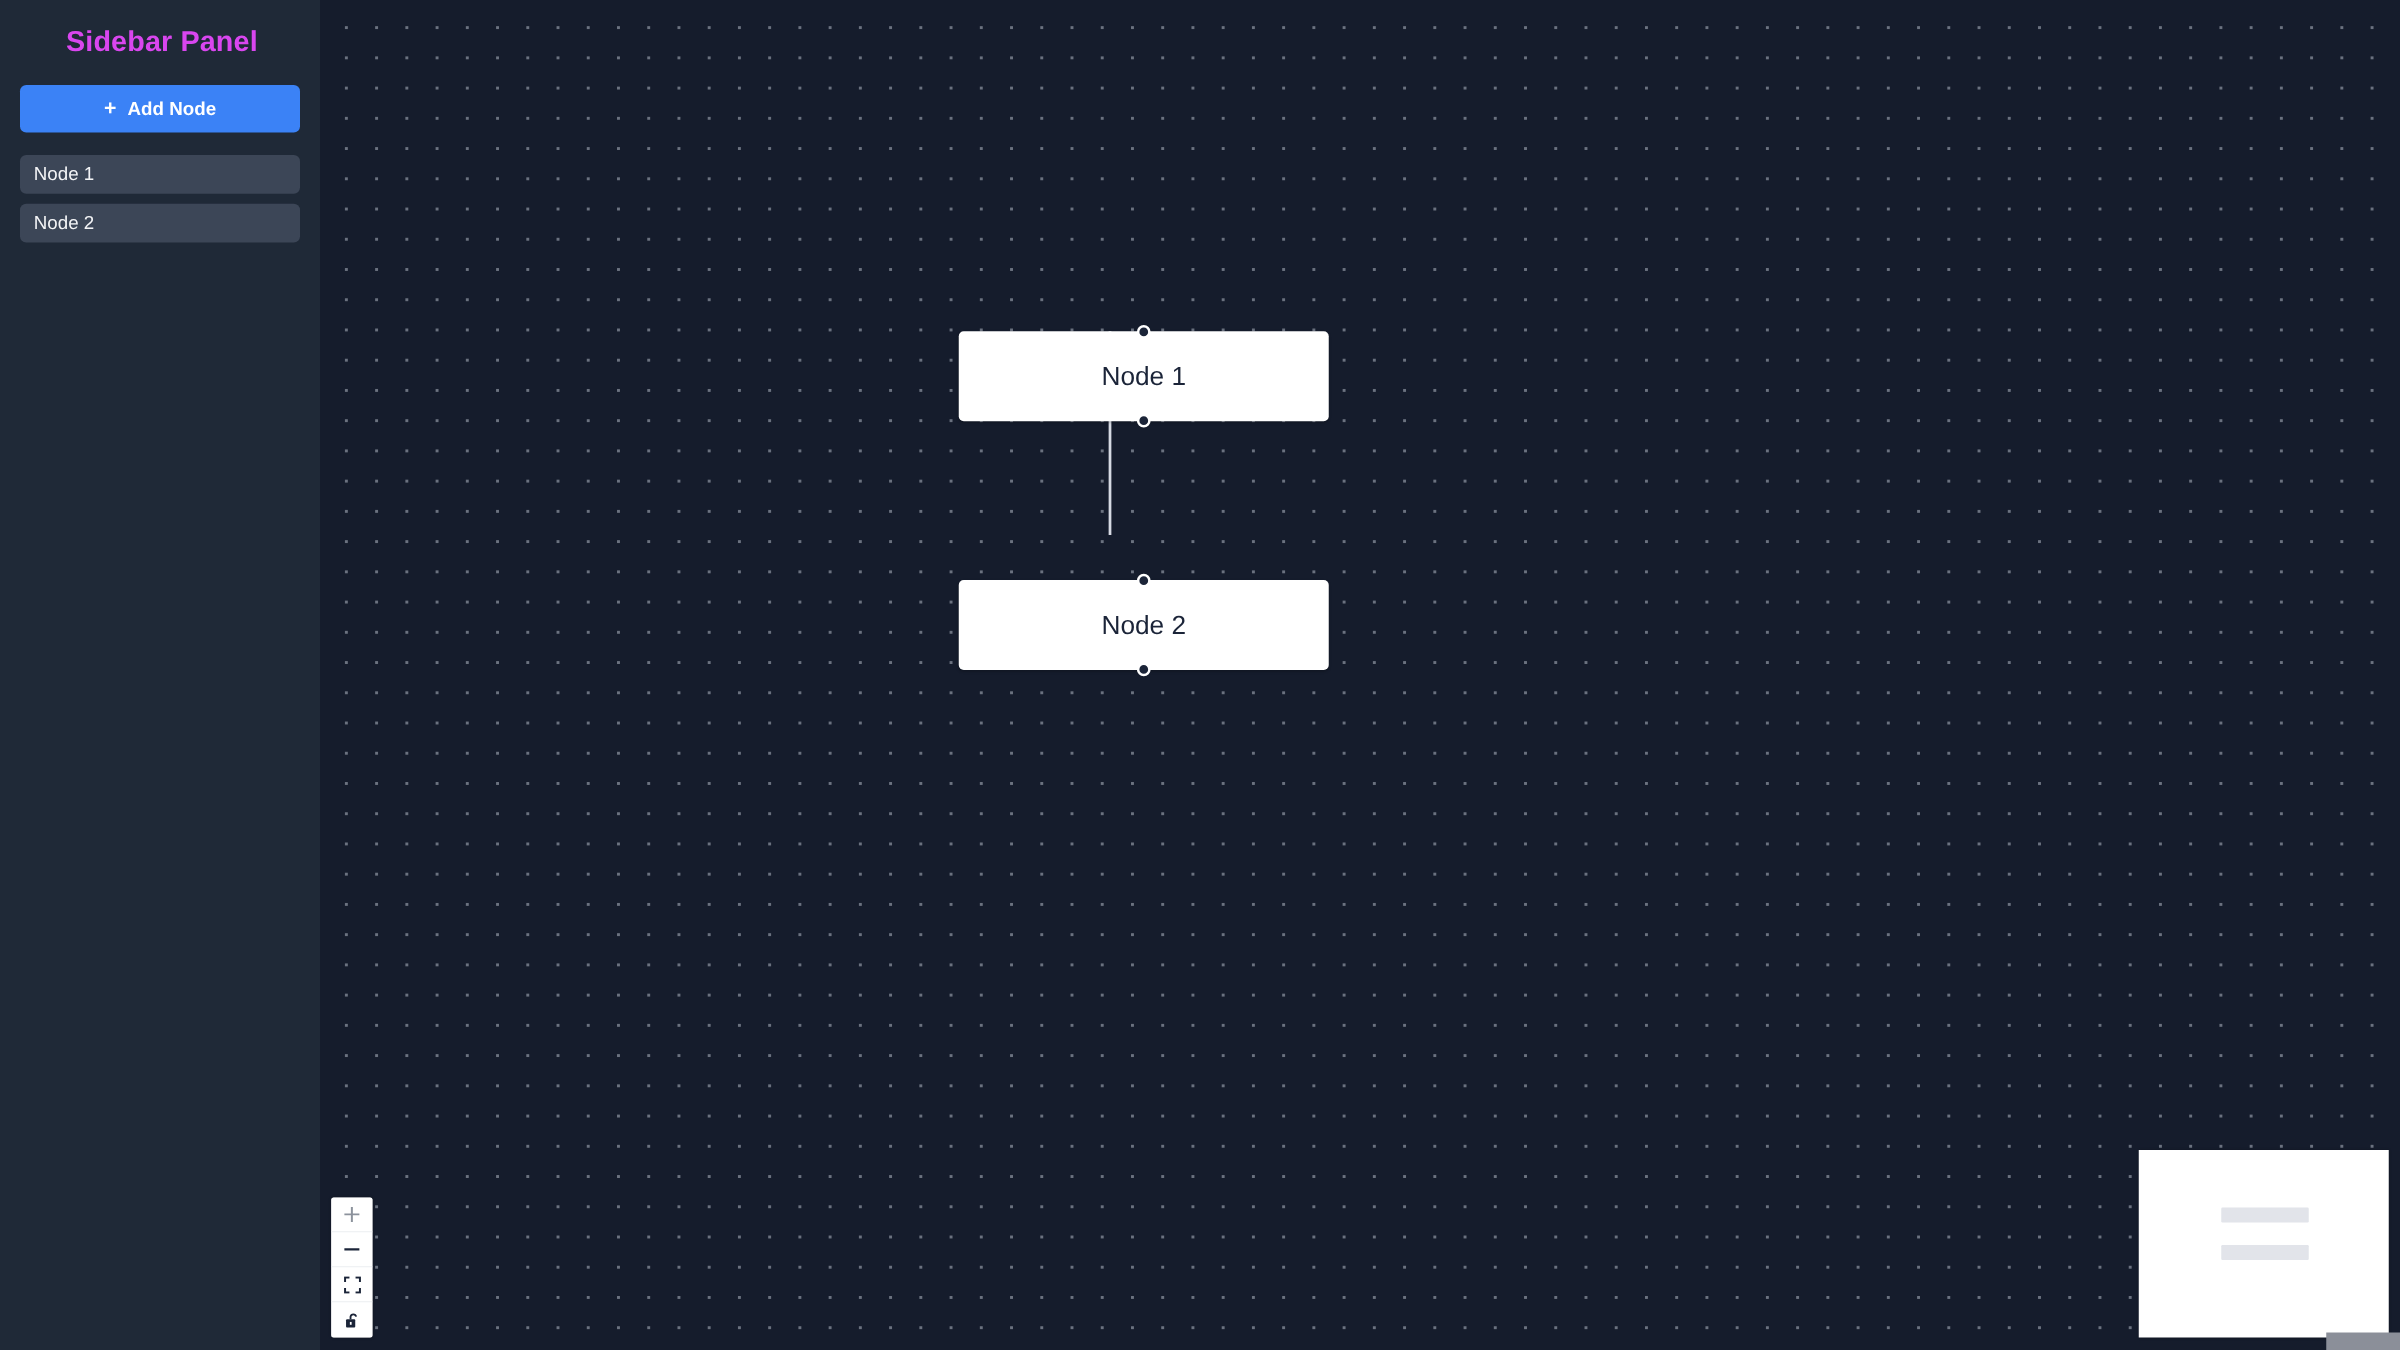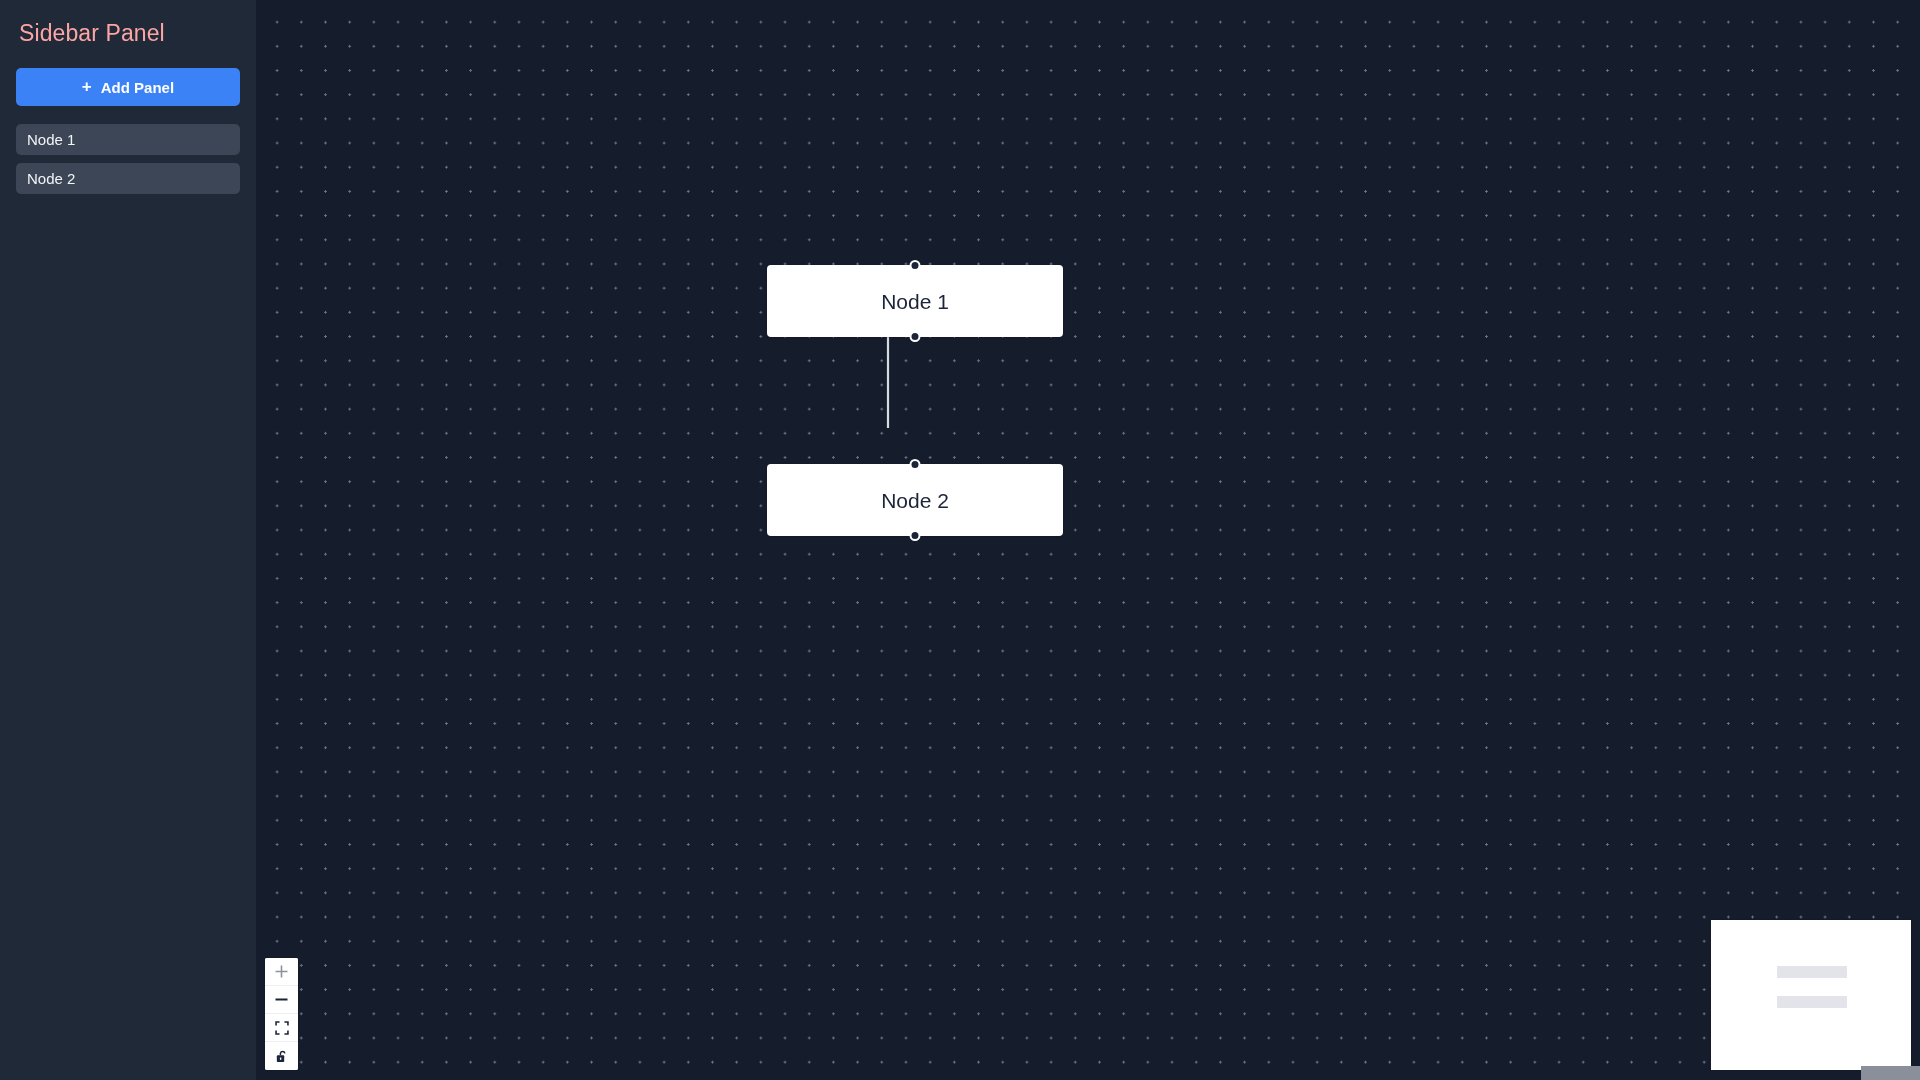--- a/index.html
+++ b/index.html
@@ -25,26 +25,27 @@
     position: relative;
     width: 256px;
     height: 1080px;
     background: #1f2937;
     flex: 0 0 256px;
     padding: 16px 16px 0 16px;
     z-index: 20;
   }
 
   #sidebar-title {
-    color: #fca5a5;
+    color: #d946ef;
     font-size: 23px;
-    font-weight: normal;
+    font-weight: bold;
     letter-spacing: 0.1px;
     line-height: 28px;
     margin: 3px 0 0 3px;
+    text-align: center;
   }
 
   #add-node-button {
     display: flex;
     align-items: center;
     justify-content: center;
     gap: 9px;
     width: 224px;
     height: 38px;
     margin-top: 21px;
@@ -200,21 +201,21 @@
 <body>
 
 <div id="app">
 
   <aside id="sidebar">
 
     <h1 id="sidebar-title">Sidebar Panel</h1>
 
     <button id="add-node-button">
       <span class="plus-glyph">+</span>
-      <span>Add Panel</span>
+      <span>Add Node</span>
     </button>
 
     <div id="sidebar-node-list">
       <div class="sidebar-node-item">
         <span>Node 1</span>
       </div>
       <div class="sidebar-node-item">
         <span>Node 2</span>
       </div>
     </div>

